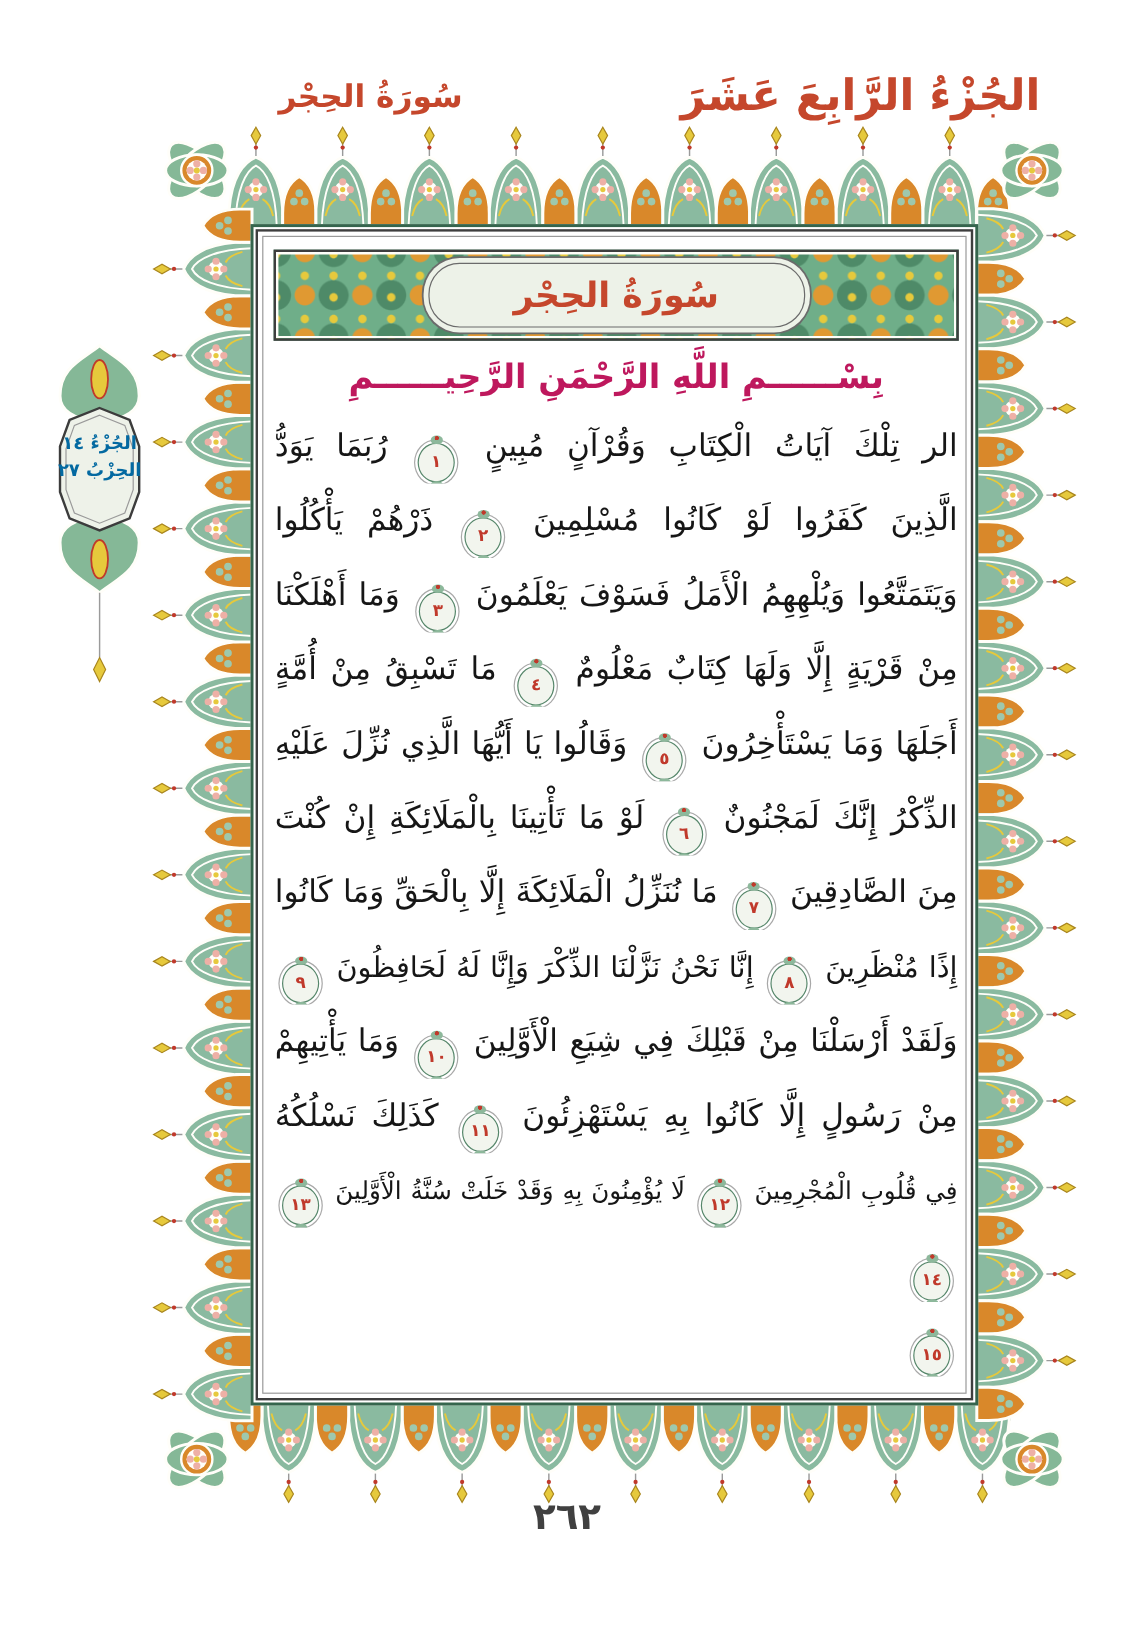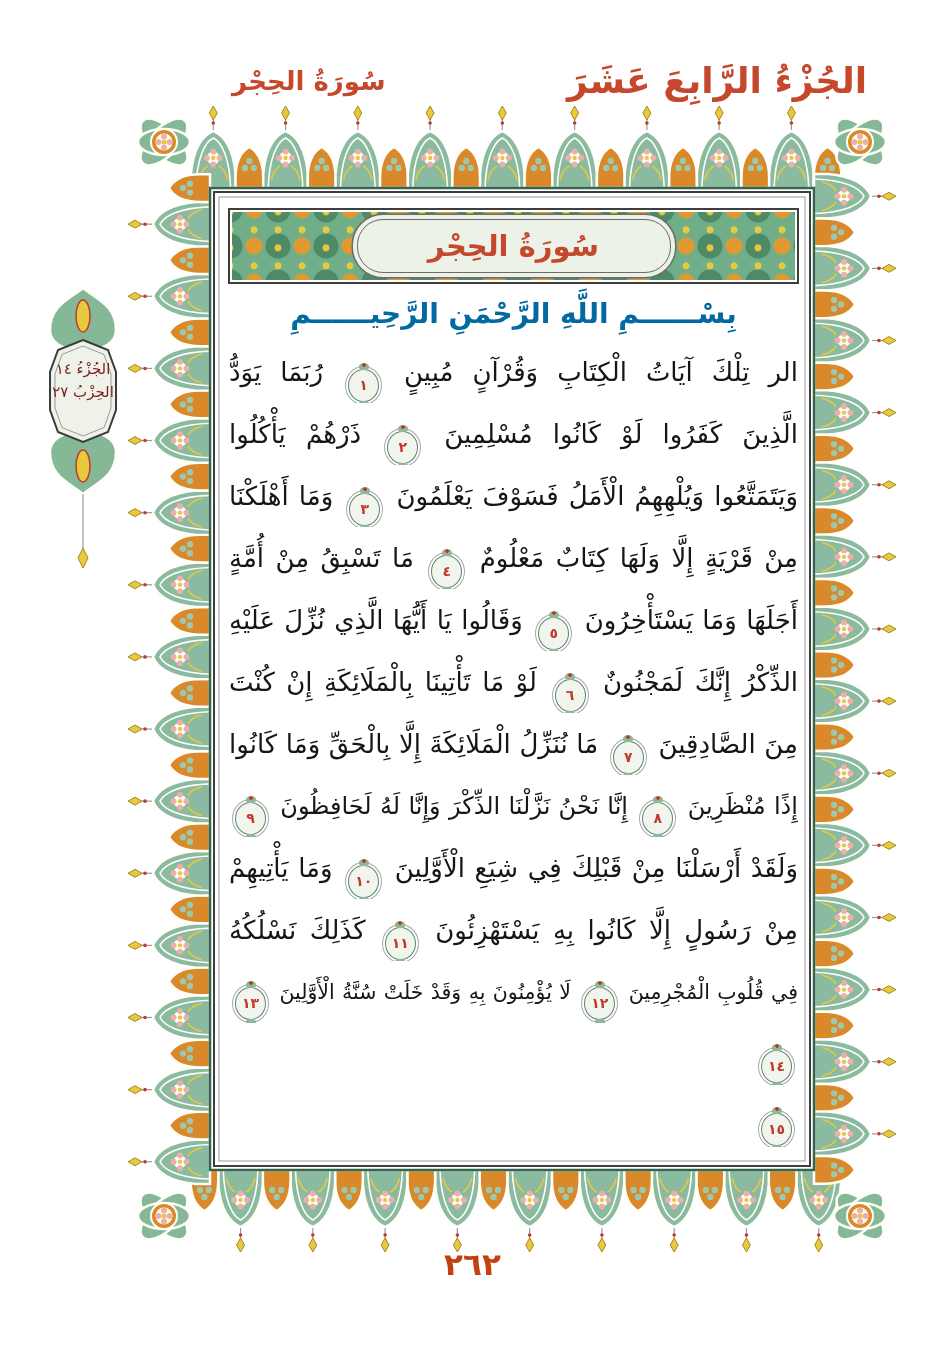--- a/index.html
+++ b/index.html
@@ -29,45 +29,45 @@
     border:2px solid #3e3e3e;
     box-shadow:inset 0 0 0 2px #fffef9;
     display:flex;align-items:center;justify-content:center;}
   #surah-cartouche{width:312px;height:52px;background:#edf2e8;border:1.5px solid #6b6b6b;
     border-radius:26px;box-shadow:0 0 0 4px #edf2e8,0 0 0 5.5px #6b6b6b;
     display:flex;align-items:center;justify-content:center;}
   #surah-title{color:#c5472c;font-size:29px;font-weight:bold;direction:rtl;white-space:nowrap;}
 
   
   #bismillah{height:58px;line-height:60px;text-align:center;direction:rtl;
-    font-size:28px;color:#0369a1;font-weight:bold;white-space:nowrap;}
+    font-size:28px;color:#be185d;font-weight:bold;white-space:nowrap;}
 
   
   #quran-lines{position:absolute;left:6px;right:6px;top:140px;bottom:6px;}
   .q-line{height:62px;line-height:62px;direction:rtl;color:#161616;font-size:26px;
     text-align:justify;text-align-last:justify;overflow:hidden;white-space:nowrap;}
   .q-text{white-space:nowrap;}
   .ayah-marker{position:relative;display:inline-flex;align-items:center;justify-content:center;
     width:29px;height:31px;border-radius:50%;background:#f2f5ee;border:1.4px solid #57876b;
     box-shadow:0 0 0 2px #ffffff,0 0 0 3px #a8a8a8;vertical-align:-9px;margin:0 6px;}
   .ayah-marker::before{content:"";position:absolute;top:-7px;left:50%;transform:translateX(-50%);
     width:10px;height:7px;border-radius:50% 50% 40% 40%;
     background:radial-gradient(circle at 50% 30%, #c0392b 0 1.6px, #8db89b 2px);}
   .ayah-marker::after{content:"";position:absolute;bottom:-7px;left:50%;transform:translateX(-50%);
     width:10px;height:7px;border-radius:40% 40% 50% 50%;background:#8db89b;}
   .ayah-num{color:#c0392b;font-size:14px;font-weight:bold;line-height:1;}
 
   
   #medallion{position:absolute;left:28px;top:286px;width:110px;height:290px;}
   #medallion-text{position:absolute;left:0;top:72px;width:110px;text-align:center;
-    color:#7f1d1d;font-weight:normal;font-size:15px;line-height:23px;direction:rtl;}
+    color:#0369a1;font-weight:bold;font-size:15px;line-height:23px;direction:rtl;}
 
   
   #page-number{position:absolute;left:0;top:1246px;width:945px;text-align:center;
-    color:#c2410c;font-size:31px;font-weight:bold;}
+    color:#404040;font-size:31px;font-weight:bold;}
 </style>
 </head>
 <body>
 
 <div id="page">
 
   <div id="head-juz" class="head-red">الجُزْءُ الرَّابِعَ عَشَرَ</div>
   <div id="head-surah" class="head-red">سُورَةُ الحِجْر</div>
 
   <svg id="frame-svg" width="812" height="1190" viewBox="0 0 812 1190" aria-hidden="true">

